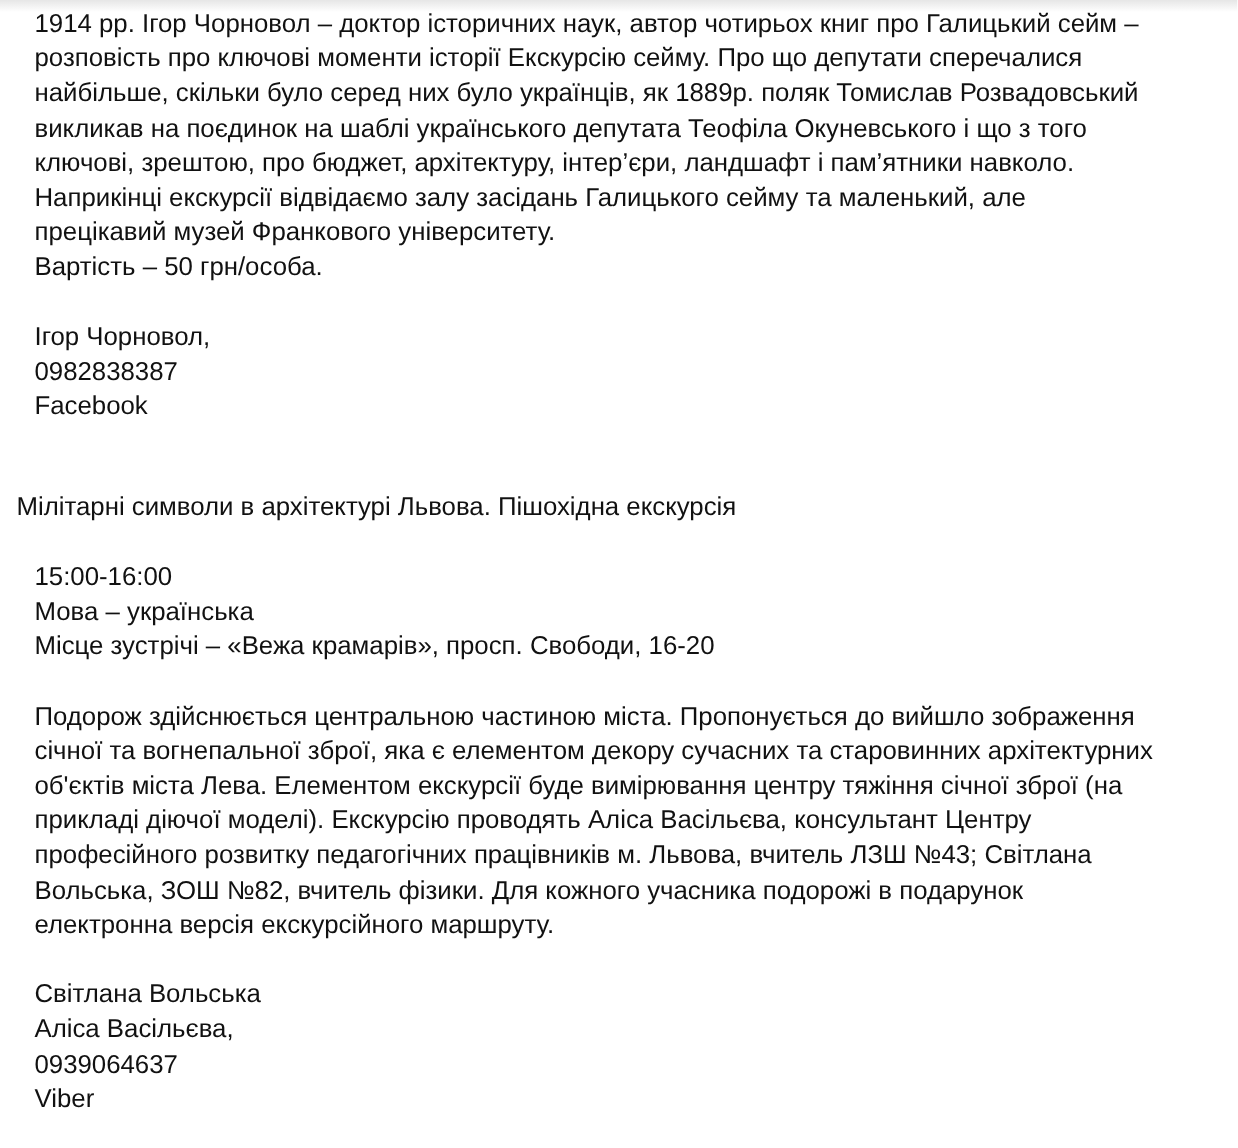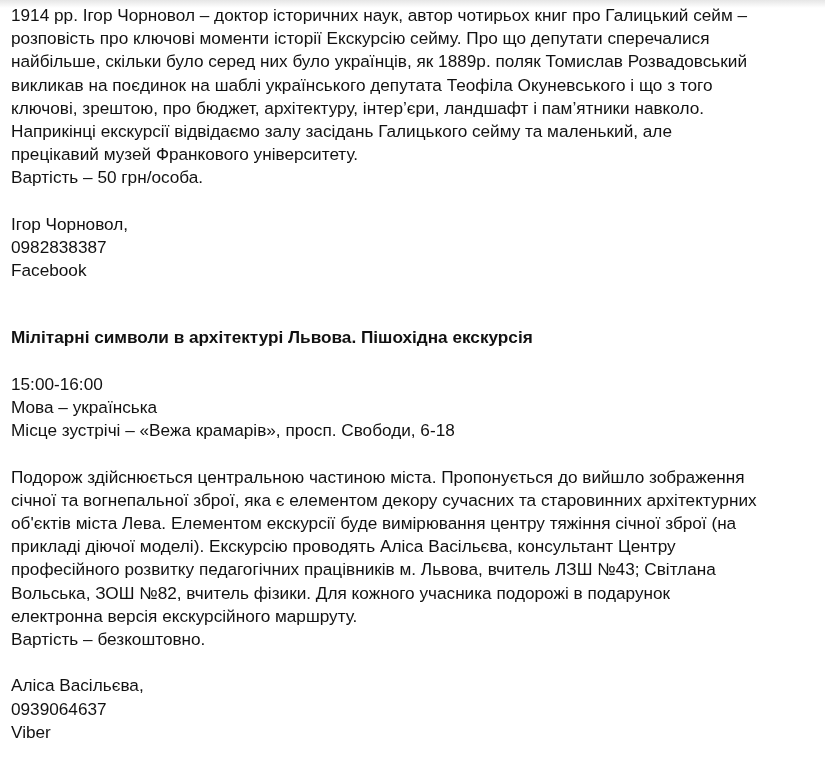--- a/index.html
+++ b/index.html
@@ -9,24 +9,24 @@
     font-family: "Liberation Sans", sans-serif;
     font-size: 17.2px;
     color: #111111;
     position: relative;
   }
   .topshade {
     position: absolute; left: 0; top: 0; width: 825px; height: 8px;
     background: linear-gradient(to bottom, #e6e6e6, #ffffff);
   }
   .doc { position: absolute; left: 11px; top: 4px; width: 810px; }
-  .line { line-height: 23.2px; white-space: nowrap; }
+  .line { line-height: 23.2px; white-space: nowrap; margin-left: 12px; }
   .gap { height: 23.2px; }
   .gap2 { height: 44px; }
-  .heading { font-weight: bold; line-height: 23.2px; white-space: nowrap; }
+  .heading { font-weight: normal; line-height: 23.2px; white-space: nowrap; }
 </style>
 </head>
 <body>
 
 <div class="topshade"></div>
 
 <div class="doc">
 
   <section>
     <div class="line">1914 рр. Ігор Чорновол – доктор історичних наук, автор чотирьох книг про Галицький сейм –</div>
@@ -43,29 +43,29 @@
     <div class="line">Facebook</div>
   </section>
 
   <div class="gap2"></div>
 
   <section>
     <div class="heading">Мілітарні символи в архітектурі Львова. Пішохідна екскурсія</div>
     <div class="gap"></div>
     <div class="line">15:00-16:00</div>
     <div class="line">Мова – українська</div>
-    <div class="line">Місце зустрічі – «Вежа крамарів», просп. Свободи, 6-18</div>
+    <div class="line">Місце зустрічі – «Вежа крамарів», просп. Свободи, 16-20</div>
     <div class="gap"></div>
     <div class="line">Подорож здійснюється центральною частиною міста. Пропонується до вийшло зображення</div>
     <div class="line">січної та вогнепальної зброї, яка є елементом декору сучасних та старовинних архітектурних</div>
     <div class="line">об'єктів міста Лева. Елементом екскурсії буде вимірювання центру тяжіння січної зброї (на</div>
     <div class="line">прикладі діючої моделі). Екскурсію проводять Аліса Васільєва, консультант Центру</div>
     <div class="line">професійного розвитку педагогічних працівників м. Львова, вчитель ЛЗШ №43; Світлана</div>
     <div class="line">Вольська, ЗОШ №82, вчитель фізики. Для кожного учасника подорожі в подарунок</div>
     <div class="line">електронна версія екскурсійного маршруту.</div>
-    <div class="line">Вартість – безкоштовно.</div>
     <div class="gap"></div>
+    <div class="line">Світлана Вольська</div>
     <div class="line">Аліса Васільєва,</div>
     <div class="line">0939064637</div>
     <div class="line">Viber</div>
   </section>
 
 </div>
 
 </body></html>

